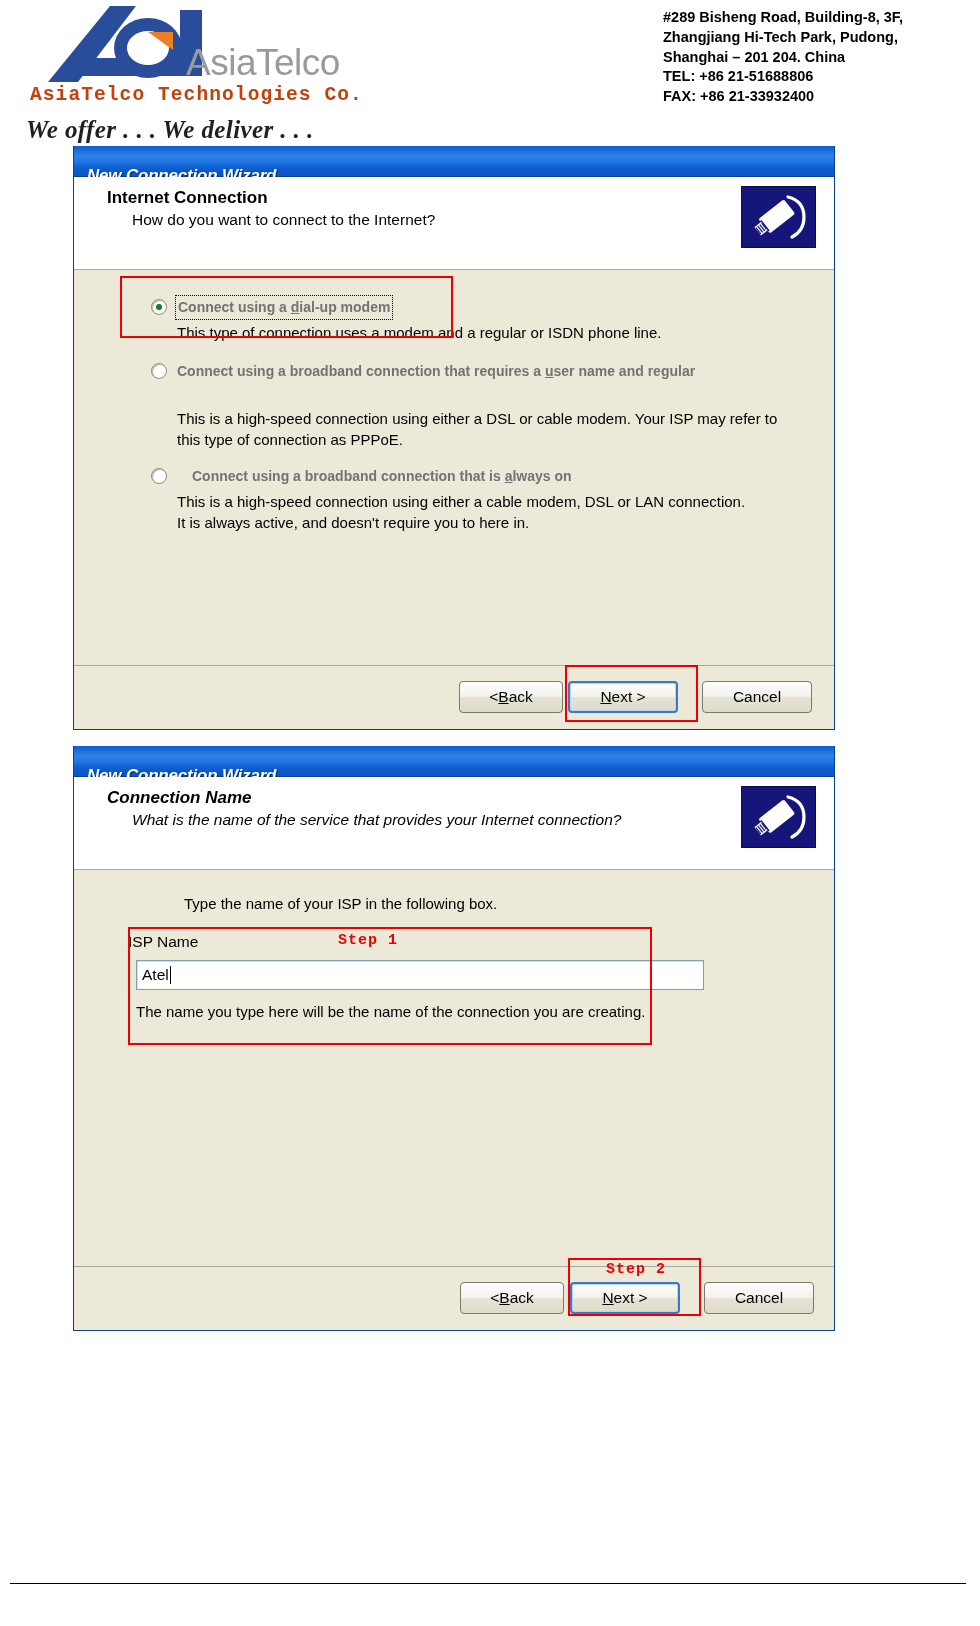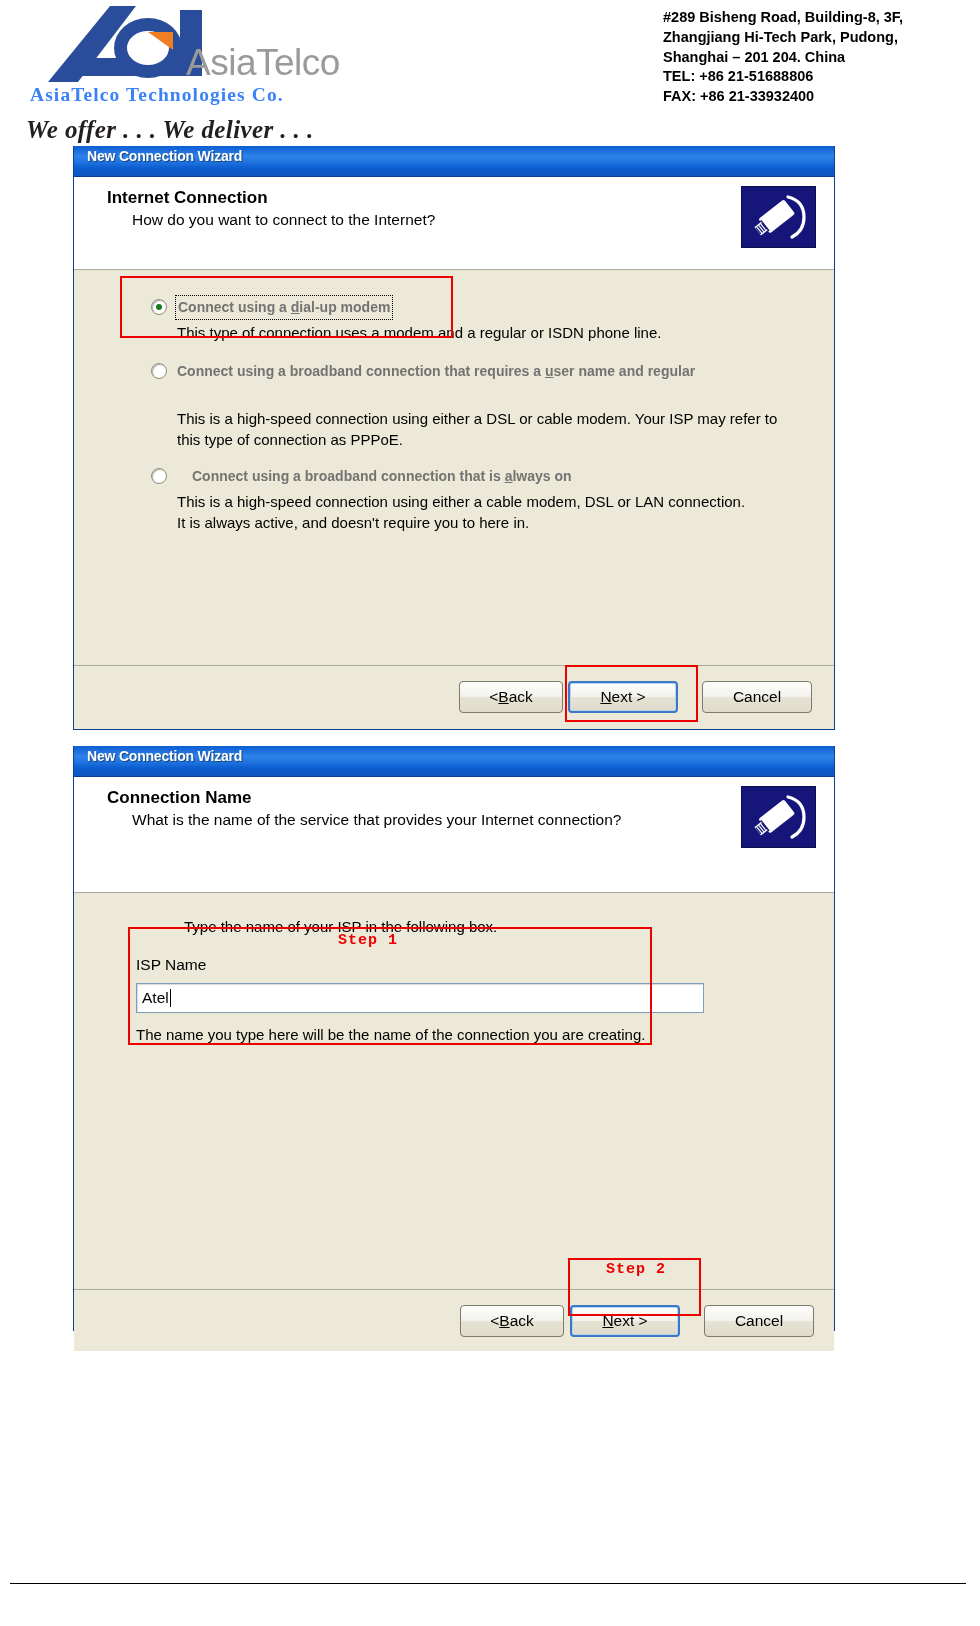--- a/index.html
+++ b/index.html
@@ -25,22 +25,22 @@
     position: absolute; left: 22px; top: 0px; width: 320px; height: 92px;
   }
   #logo-wordmark {
     position: absolute; left: 168px; top: 40px;
     font-family: "Liberation Sans", sans-serif;
     font-size: 37px; color: #9a9a9a; letter-spacing: -0.5px;
     white-space: nowrap;
   }
   #logo-company {
     position: absolute; left: 12px; top: 82px;
-    font-family: Liberation Serif, serif;
-    font-size: 19.5px; font-weight: bold; color: #3b82f6;
+    font-family: Liberation Mono, monospace;
+    font-size: 19.5px; font-weight: bold; color: #c2410c;
     letter-spacing: 1.1px; white-space: nowrap;
   }
   #logo-tagline {
     position: absolute; left: 8px; top: 114px;
     font-family: "Liberation Serif", serif;
     font-size: 25px; font-style: italic; font-weight: bold;
     color: #231f20; letter-spacing: 0.4px; white-space: nowrap;
   }
   #address-block {
     position: absolute; left: 663px; top: 8px; width: 320px;
@@ -58,26 +58,27 @@
     box-shadow: 0 0 0 0 transparent;
   }
   .titlebar {
     position: relative; height: 31px;
     background: linear-gradient(180deg,
       #0b60d0 0%, #1567d8 10%, #2e82e8 34%, #1f72df 55%,
       #0d5fd2 72%, #0c57c4 90%, #0d57bf 100%);
     border-bottom: 1px solid #0a3f91;
   }
   .titlebar-text {
-    position: absolute; left: 13px; top: 2px;
-    color: #ffffff; font-size: 14px; font-weight: bold;
+    position: absolute; left: 13px; top: 20px;
+    color: #ffffff; font-size: 17px; font-weight: bold;
     font-family: "Liberation Sans", sans-serif;
     letter-spacing: -0.2px;
     text-shadow: 1px 1px 1px rgba(0,0,0,.45);
     white-space: nowrap;
+    font-style: italic;
   }
   .dlg-header {
     position: relative; background: #ffffff;
     border-bottom: 1px solid #a9a9a0;
     padding: 13px 0 0 0;
   }
   .hdr-title {
     position: absolute; left: 33px; top: 11px;
     font-size: 17px; font-weight: bold; color: #000;
     white-space: nowrap;
@@ -288,21 +289,21 @@
 <div class="annot-box" style="left:120px; top:276px; width:333px; height:62px;"></div>
 
 <div class="annot-box" style="left:565px; top:665px; width:133px; height:57px;"></div>
 
 <div class="wizard" id="wizard2" style="left:73px; top:746px; width:762px; height:585px;">
 
   <div class="titlebar">
     <div class="titlebar-text">New Connection Wizard</div>
   </div>
 
-  <div class="dlg-header" style="height:116px;">
+  <div class="dlg-header" style="height:93px;font-style:italic;">
     <div class="hdr-title">Connection Name</div>
     <div class="hdr-sub">What is the name of the service that provides your Internet connection?</div>
     <div class="hdr-icon">
       <svg width="73" height="60" viewBox="0 0 73 60">
         <rect width="73" height="60" fill="#16167a"></rect>
         <g fill="none" stroke="#ffffff" stroke-width="3.2" stroke-linecap="round">
           <path d="M46 10 q16 4 16 20 q0 14 -12 20"></path>
         </g>
         <g transform="rotate(-38 34 30)">
           <rect x="18" y="20" width="34" height="20" rx="3" fill="#ffffff" stroke="#16167a" stroke-width="1.6"></rect>
@@ -314,21 +315,21 @@
             <line x1="19" y1="26" x2="19" y2="34"></line>
           </g>
         </g>
       </svg>
     </div>
   </div>
 
   <div class="dlg-body" style="height:396px;">
     <div class="body-text" style="left:62px; top:25px;margin-left:48px;">Type the name of your ISP in the following box.</div>
 
-    <div class="field-label" style="left:62px; top:63px;"><span>ISP N</span><span class="acc">a</span><span>me</span></div>
+    <div class="field-label" style="left:54px; top:63px;"><span>ISP N</span><span class="acc">a</span><span>me</span></div>
 
     <div class="text-input" style="left:62px; top:90px; width:568px; height:30px;" title="">
       <span>Atel</span>
         <span class="caret"></span>
     </div>
 
     <div class="body-text" style="left:62px; top:133px;">The name you type here will be the name of the connection you are creating.</div>
   </div>
 
   <div class="dlg-footer" style="height:62px;">

